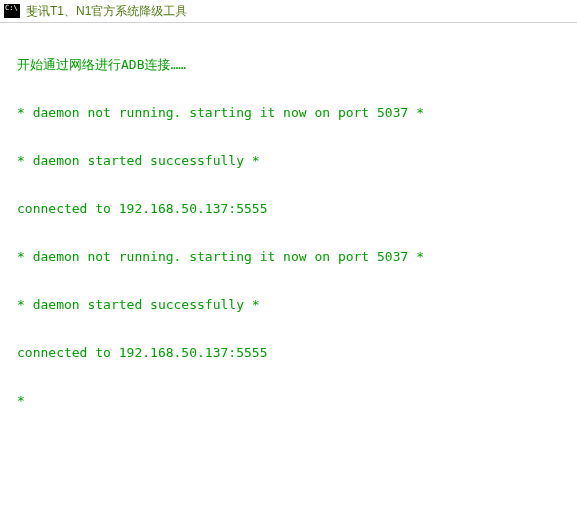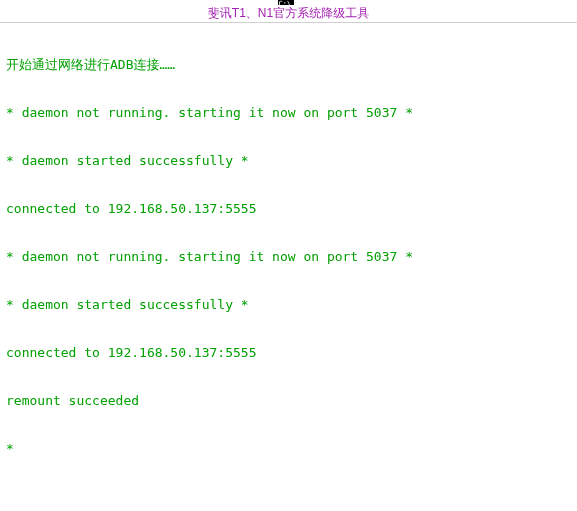--- a/index.html
+++ b/index.html
@@ -14,22 +14,21 @@
   }
   .titlebar {
     background: #ffffff;
     border-bottom: 1px solid #d0d0d0;
     height: 22px;
     display: flex;
     align-items: center;
     padding: 0 4px;
     font-family: "Microsoft YaHei", sans-serif;
     font-size: 12px;
-    color: #a21caf;
-    flex-direction: column;
+    color: #4d7c0f;
   }
   .titlebar-icon {
     width: 16px;
     height: 14px;
     background: #000;
     margin-right: 6px;
     position: relative;
     display: inline-block;
   }
   .titlebar-icon::after {
@@ -44,39 +43,39 @@
   }
   .terminal {
     padding: 2px 6px;
     line-height: 16px;
     white-space: pre;
     color: #00a000;
     font-family: "NSimSun", "SimSun", "Consolas", monospace;
   }
   .terminal div {
     min-height: 16px;
+    margin-left: 11px;
   }
 </style>
 </head>
 <body>
 
 <div class="titlebar">
   <span class="titlebar-icon"></span>
   <span>斐讯T1、N1官方系统降级工具</span>
 </div>
 
 <div class="terminal">
   <div>开始通过网络进行ADB连接……</div>
   <div>* daemon not running. starting it now on port 5037 *</div>
   <div>* daemon started successfully *</div>
   <div>connected to 192.168.50.137:5555</div>
   <div>* daemon not running. starting it now on port 5037 *</div>
   <div>* daemon started successfully *</div>
   <div>connected to 192.168.50.137:5555</div>
-  <div>remount succeeded</div>
   <div>*</div>
   
   
   
   
   
   
   
   
   

